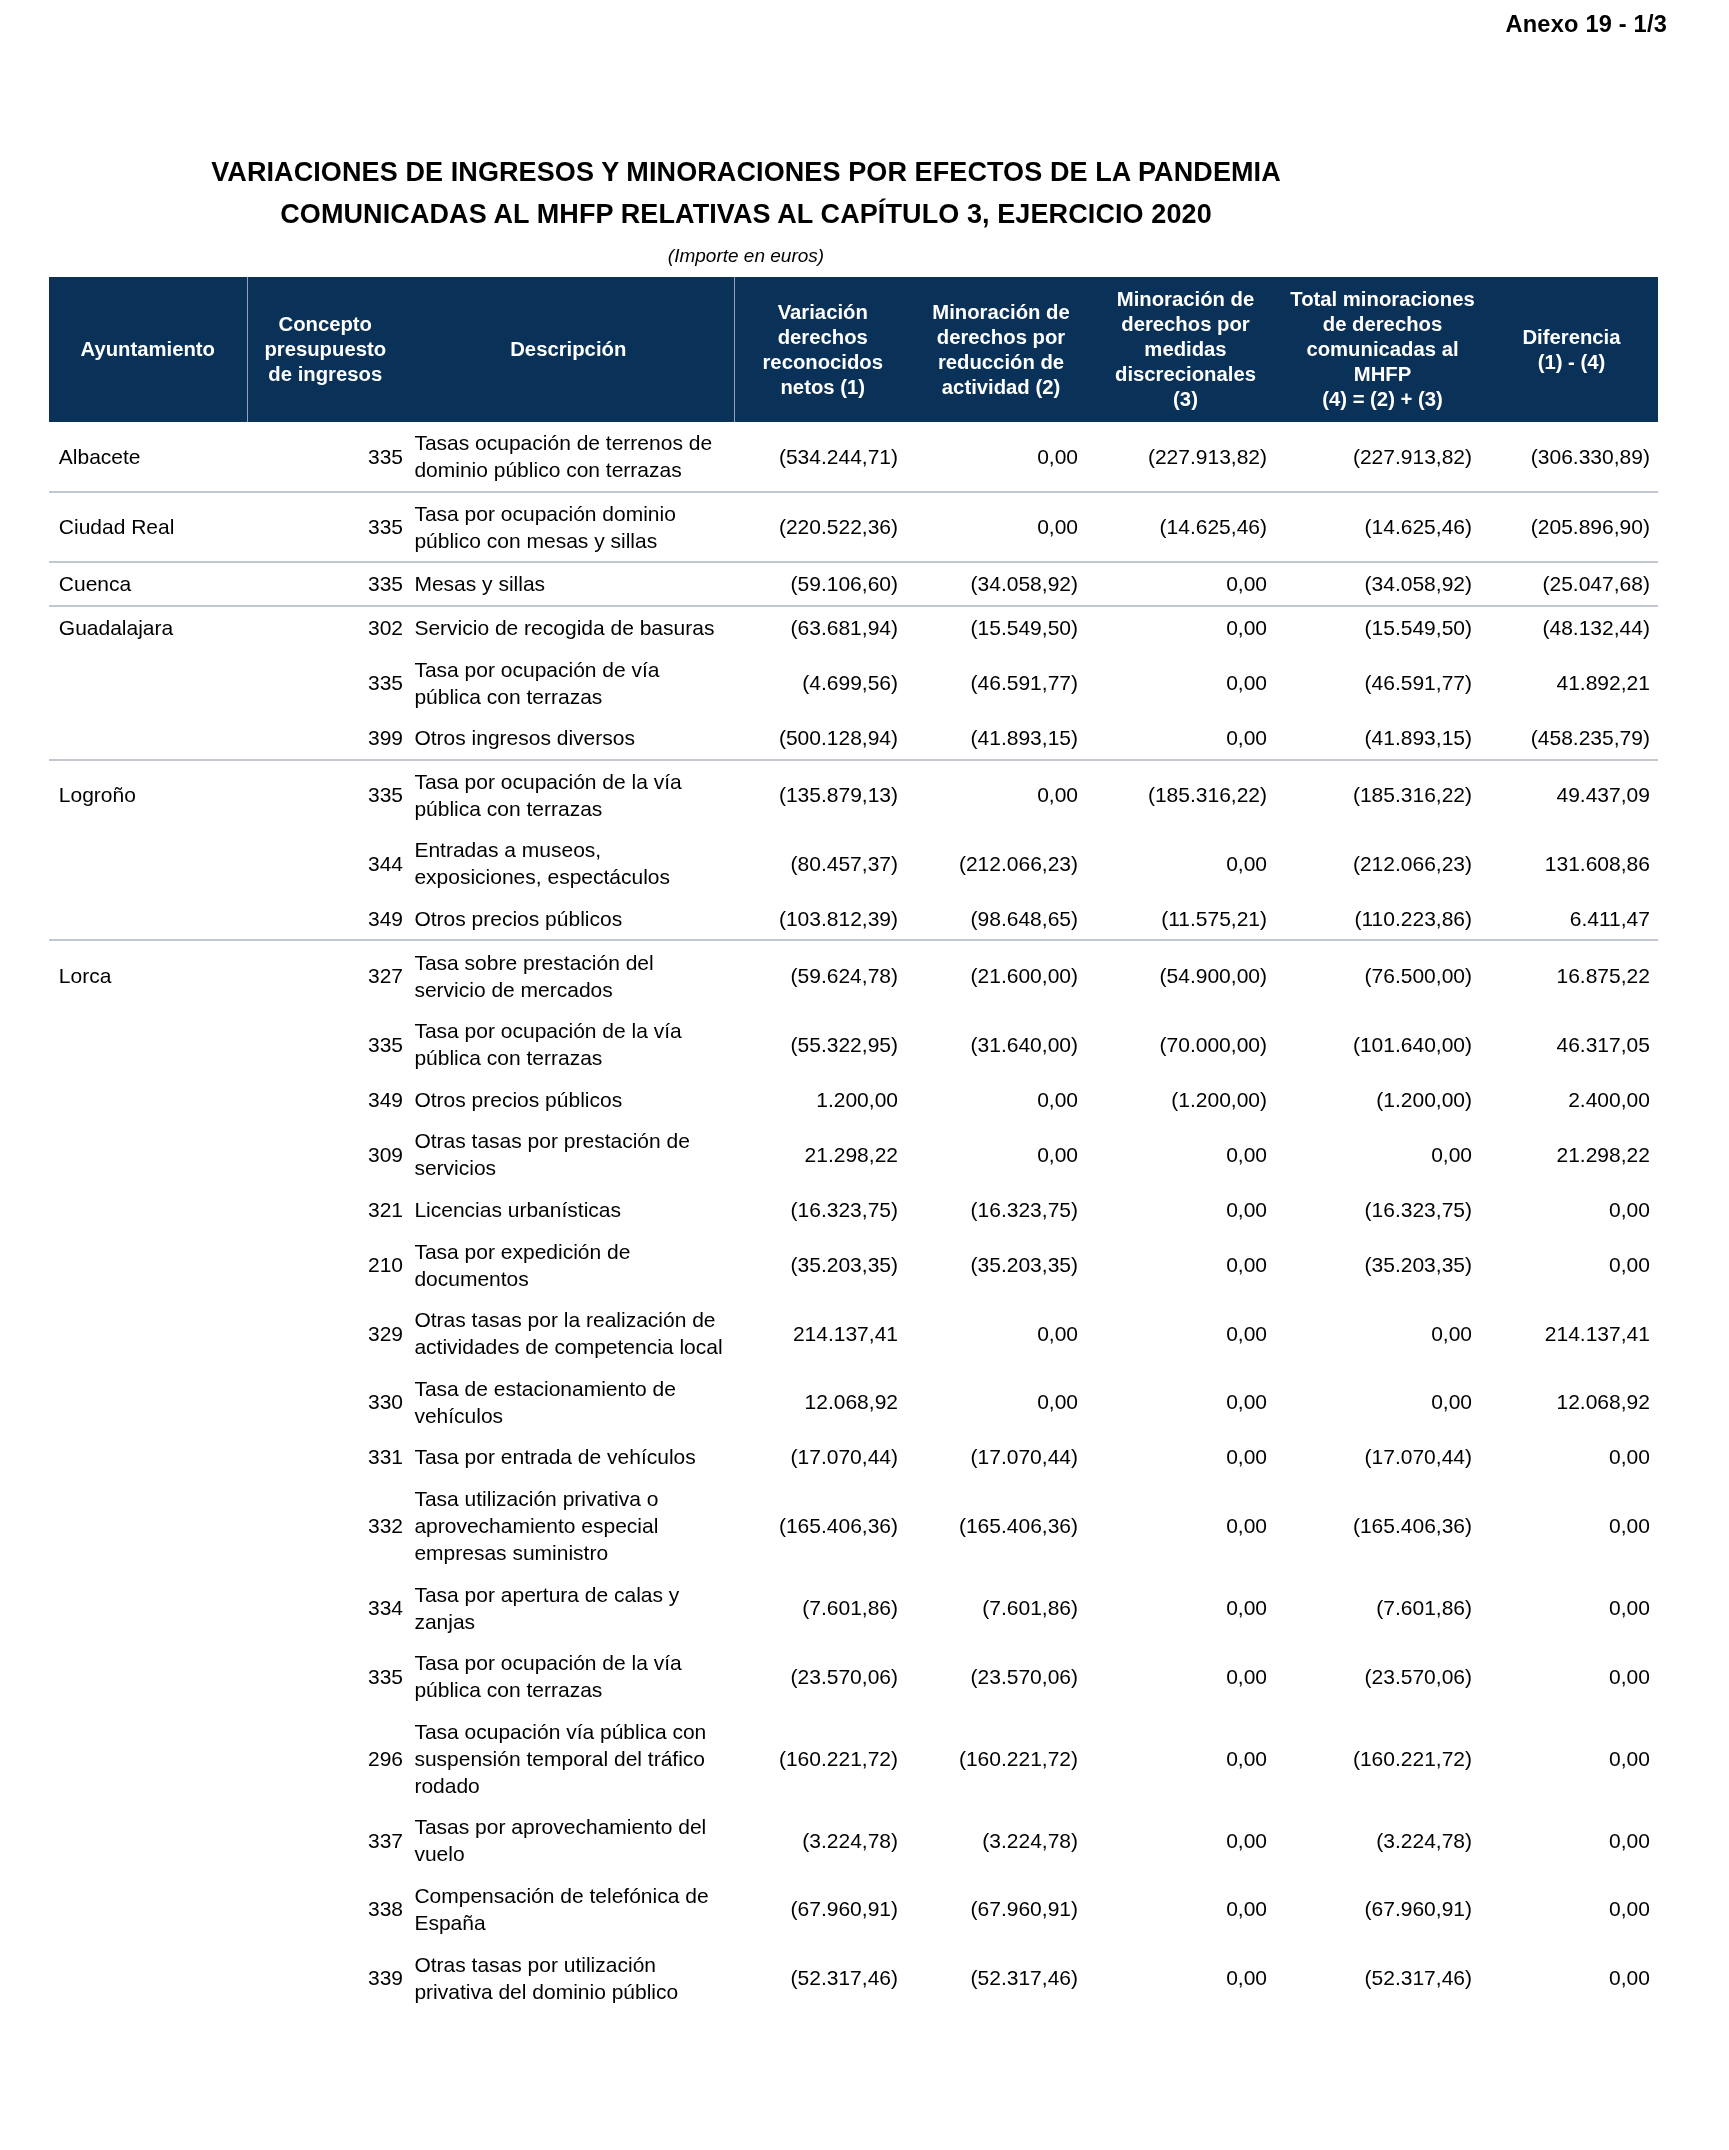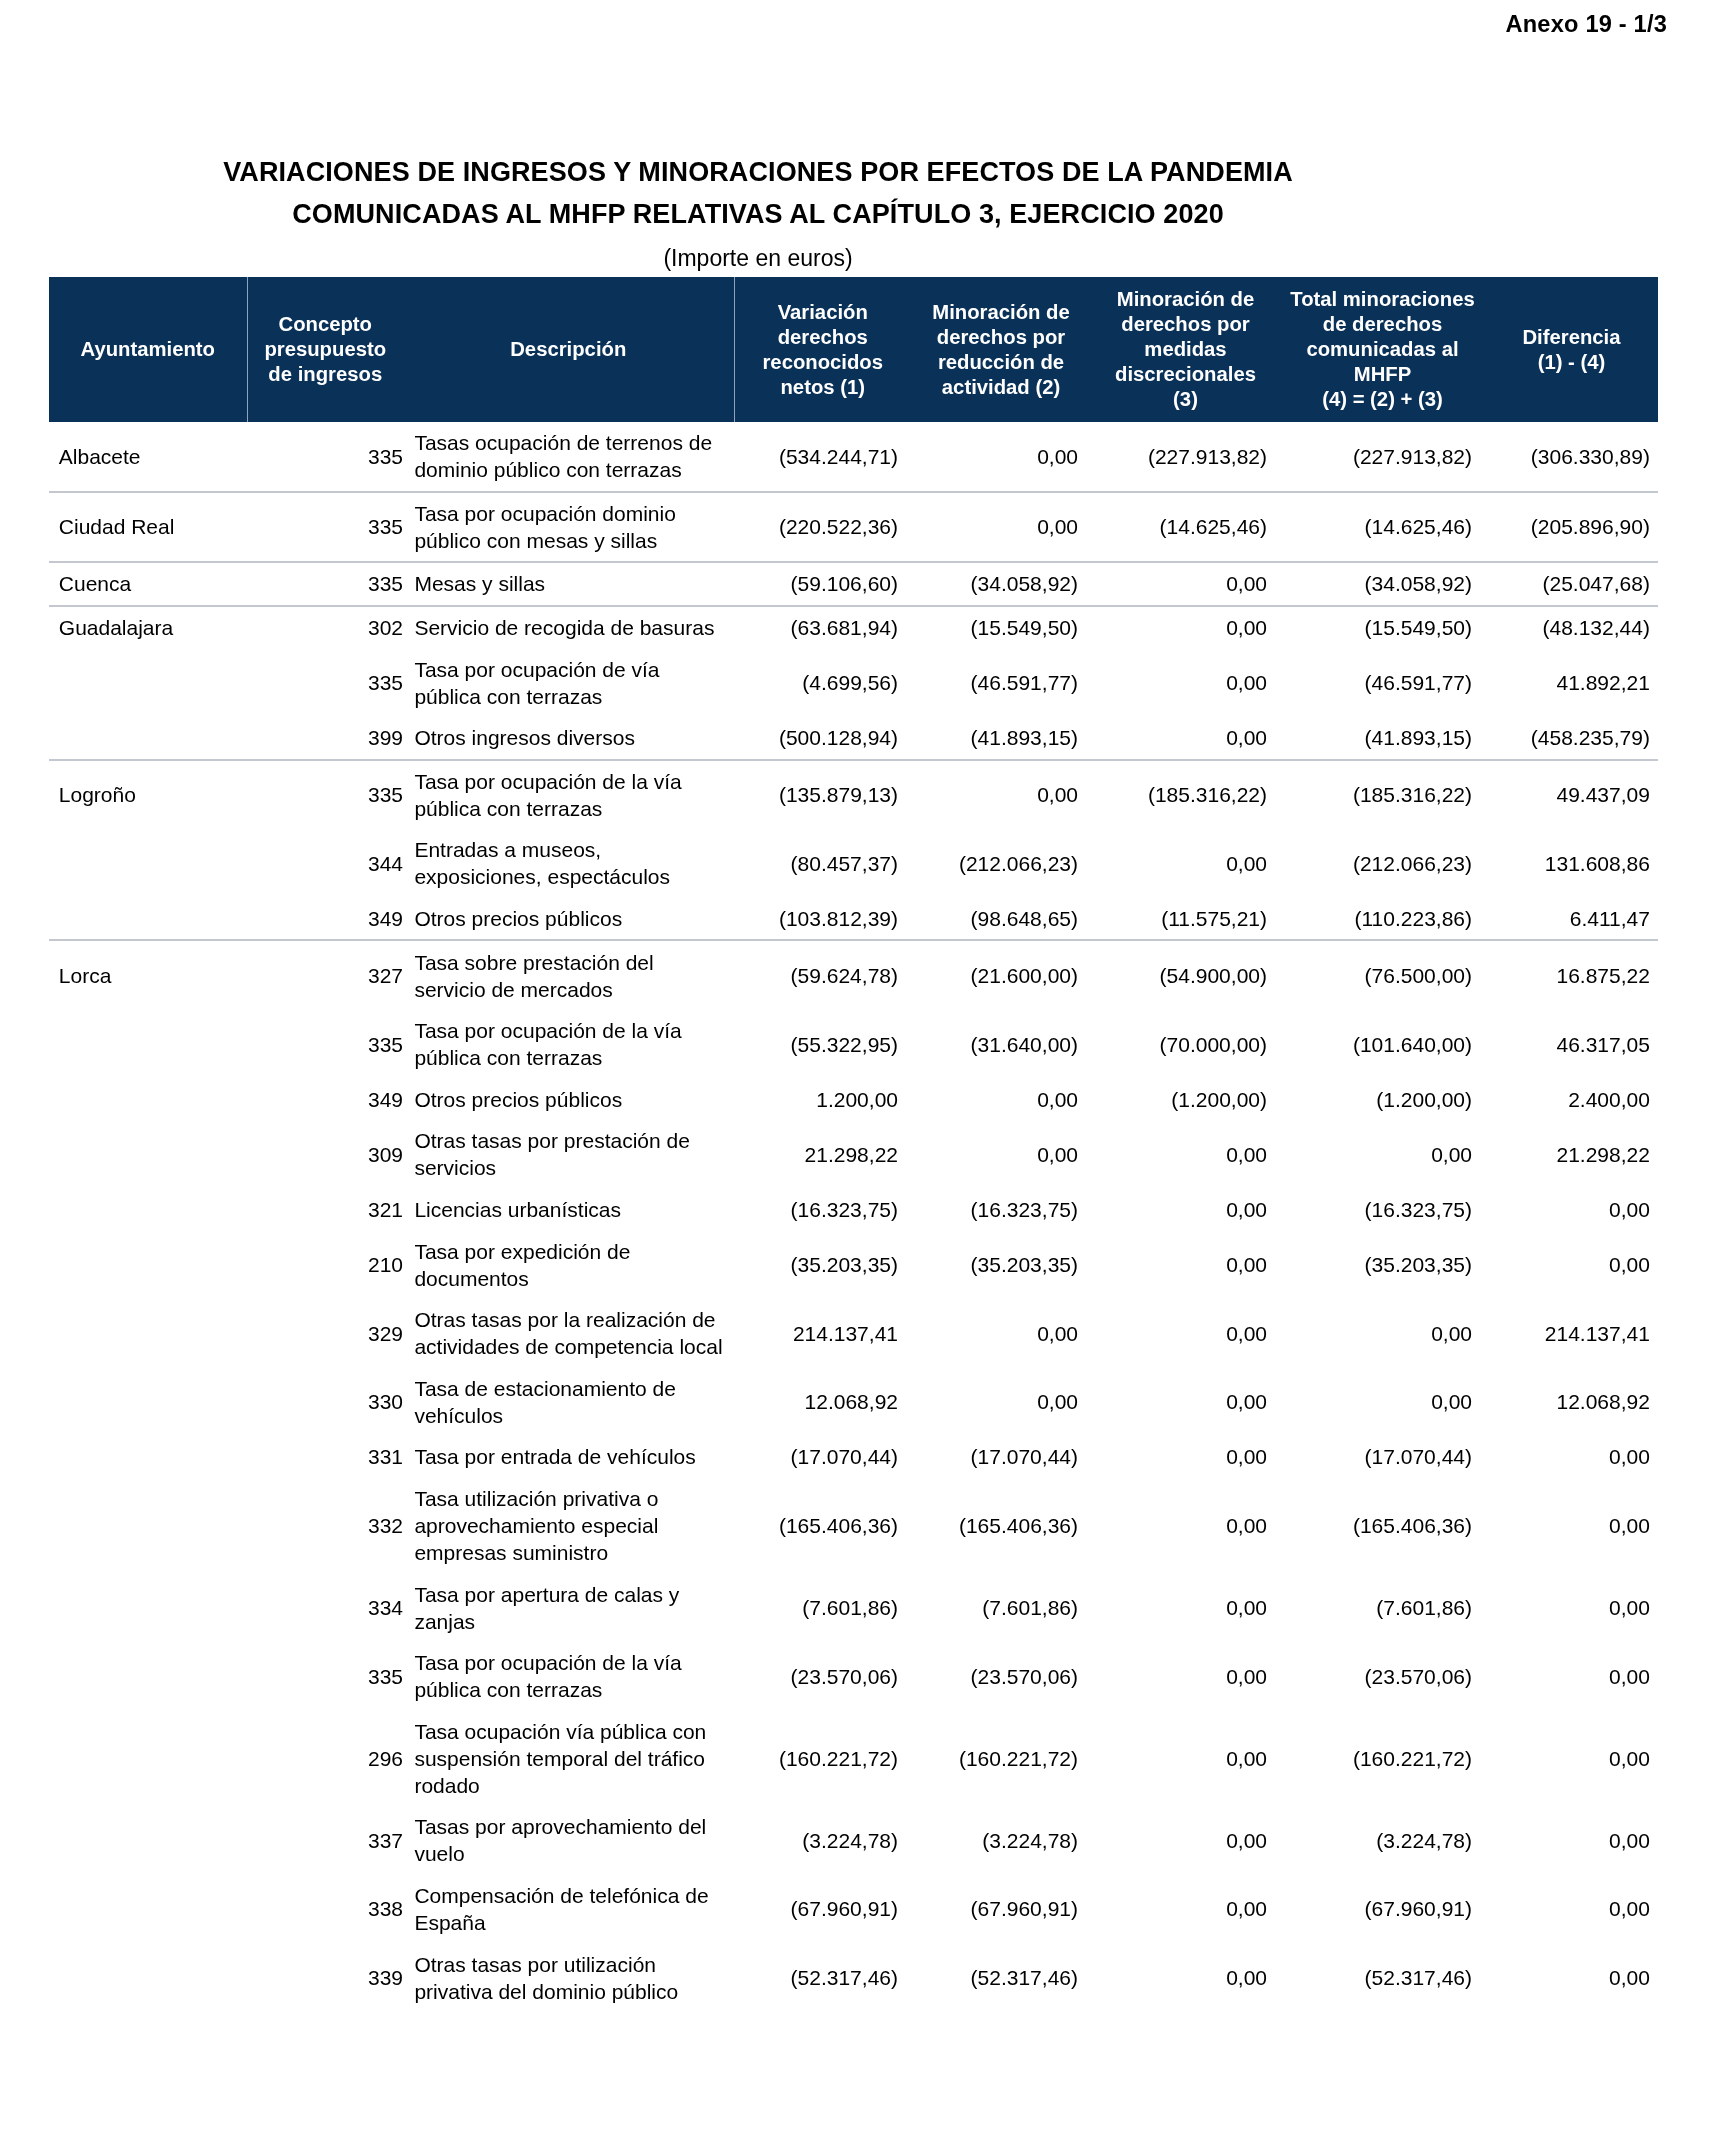--- a/index.html
+++ b/index.html
@@ -28,34 +28,35 @@
     right: 63px;
     font-size: 23.6px;
     font-weight: bold;
     letter-spacing: 0.2px;
   }
 
   
   .title-block {
     position: absolute;
     top: 151px;
-    left: 16px;
+    left: 4px;
     width: 1484px;
     text-align: center;
   }
   .title-line {
     font-size: 27px;
     font-weight: bold;
     line-height: 42px;
     letter-spacing: 0.1px;
   }
   .subtitle {
     margin-top: 10px;
-    font-size: 23px;
+    font-size: 19px;
     font-weight: normal;
+    font-style: italic;
   }
 
   
   .table-wrap {
     position: absolute;
     top: 277px;
     left: 49px;
     width: 1609px;
   }
   table.data {

